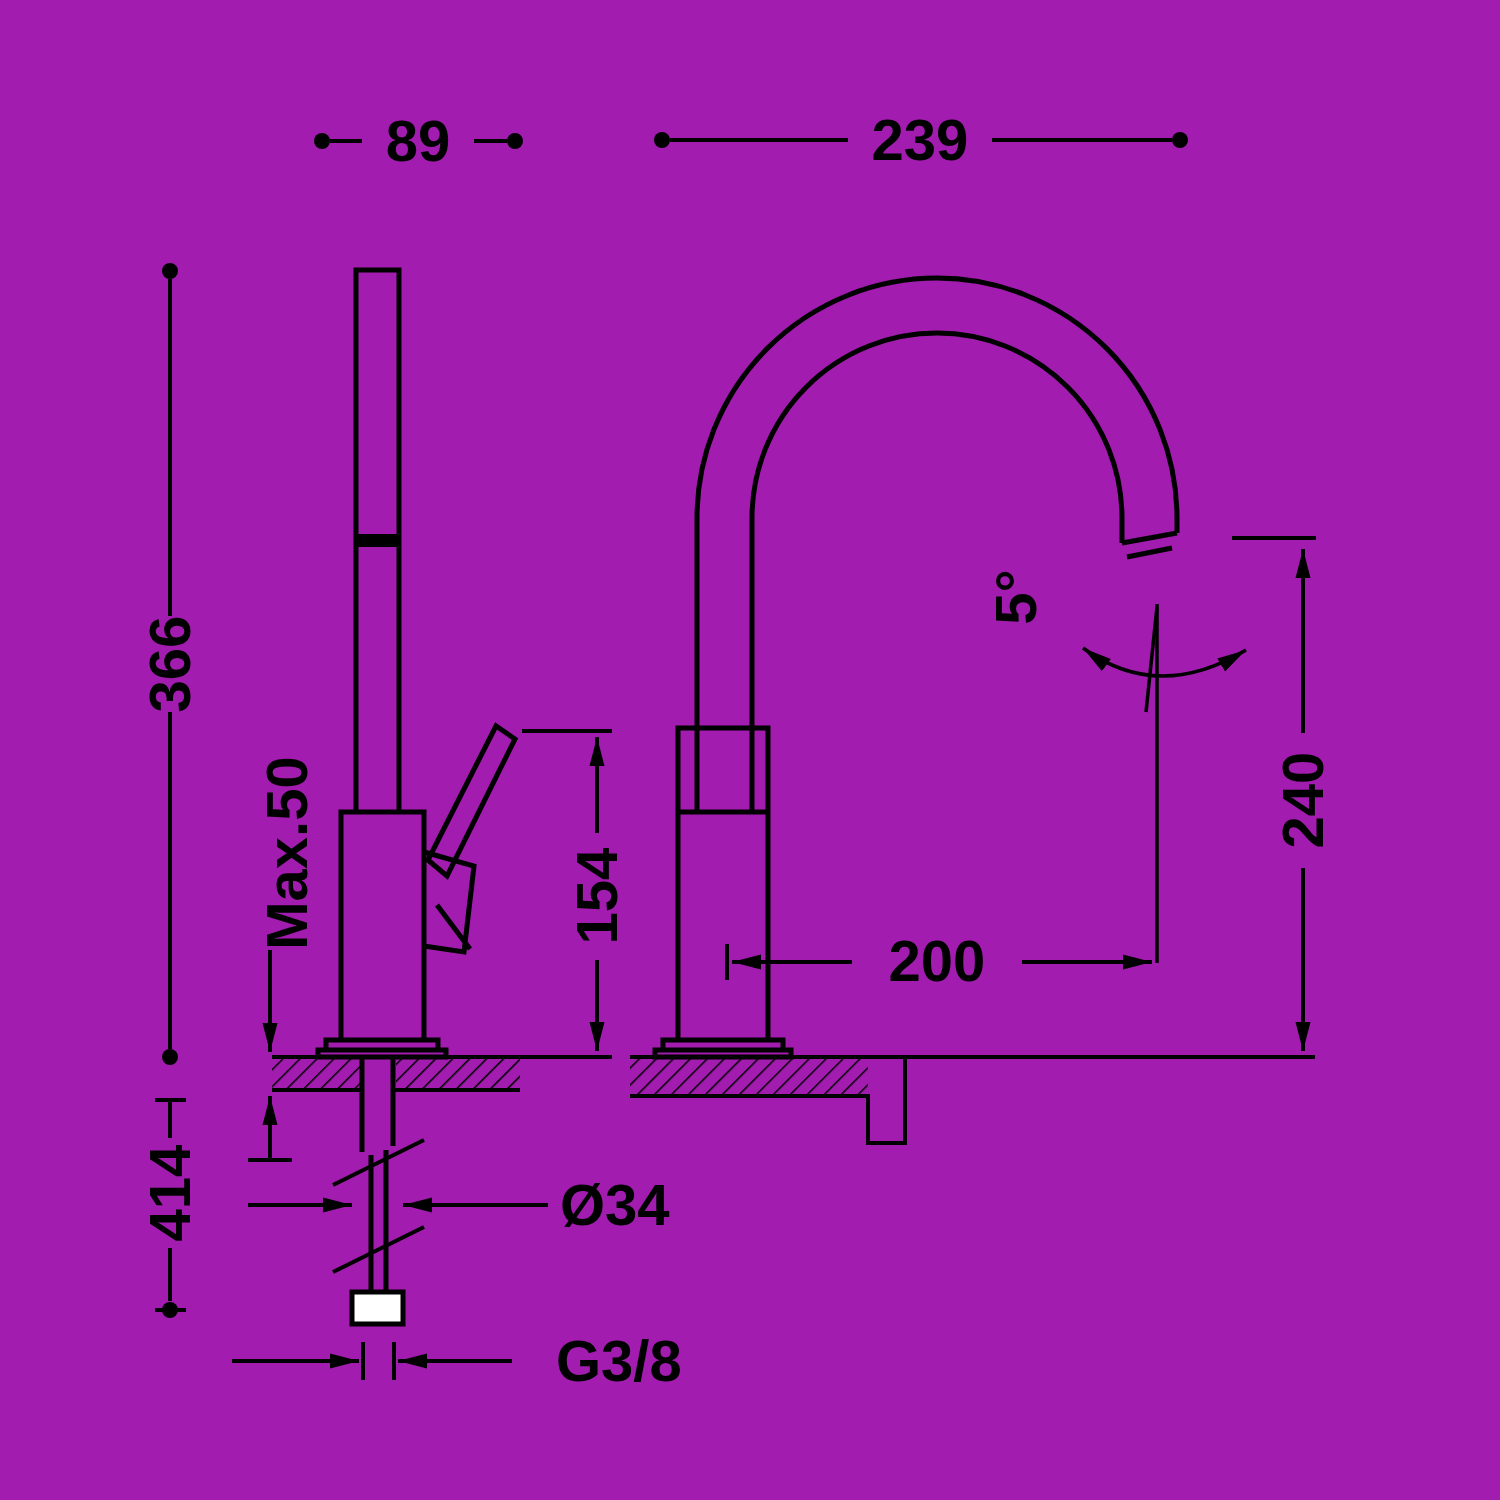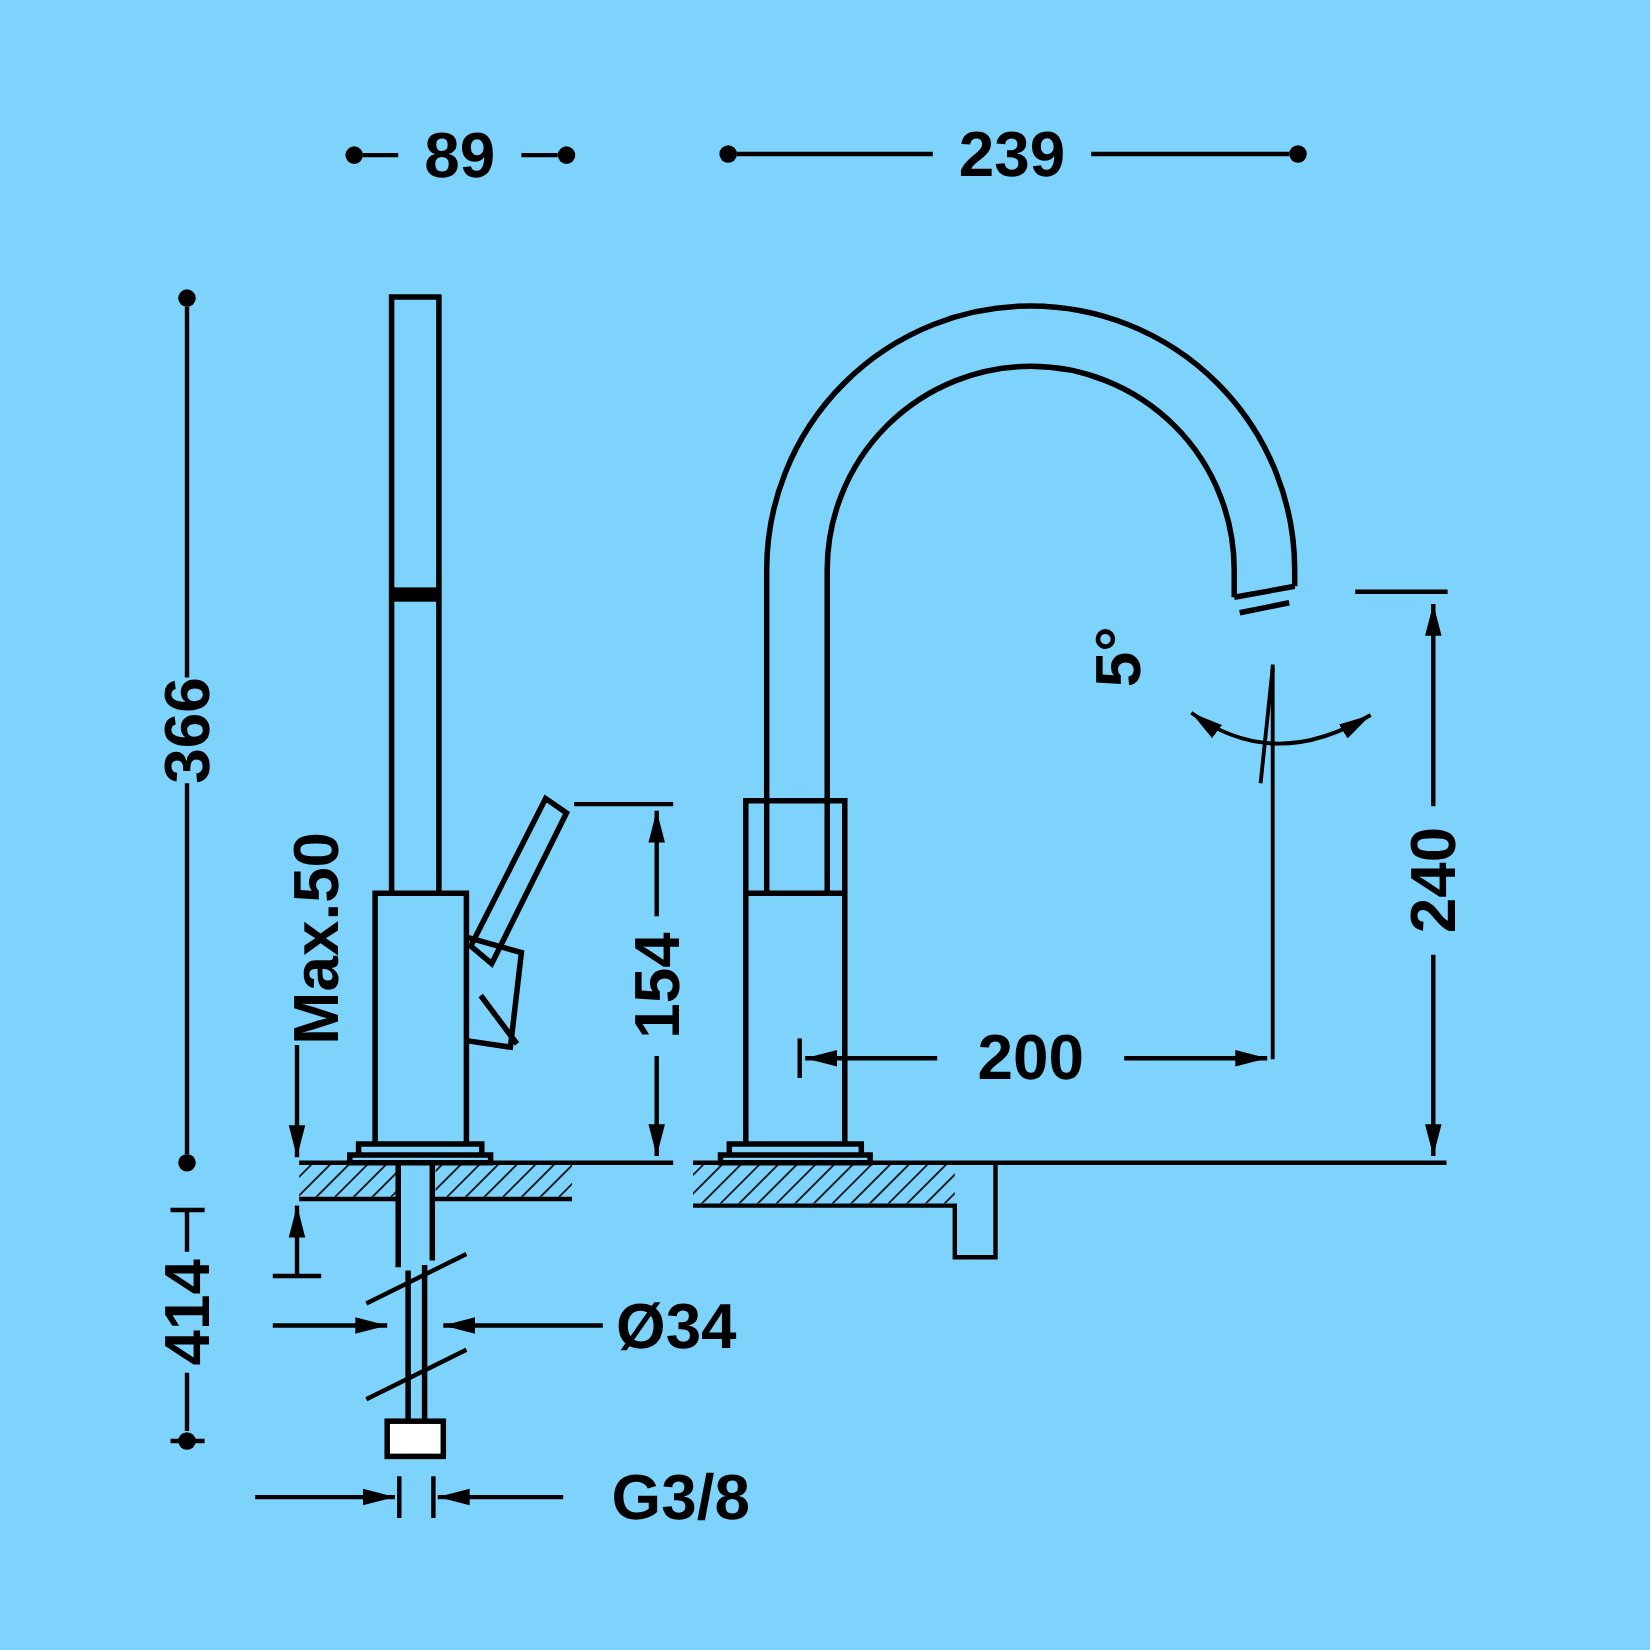--- a/index.html
+++ b/index.html
@@ -1,16 +1,16 @@
 <!DOCTYPE html>
 <html><head>
 <meta charset="utf-8">
 <style>
   html,body{margin:0;padding:0;background:#ffffff;}
-  .stage{width:1500px;height:1500px;position:relative;background:#7dd3fc;}
+  .stage{width:1500px;height:1500px;position:relative;background:#a21caf;}
   svg{display:block;}
   .outline{stroke:#000;fill:none;stroke-width:5;stroke-linejoin:miter;}
   .dimline{stroke:#000;fill:none;stroke-width:4;}
   .thin{stroke:#000;fill:none;stroke-width:3.5;}
   .dot{fill:#000;stroke:none;}
   .solid{fill:#000;stroke:none;}
   .whitefill{fill:#fff;stroke:#000;stroke-width:5;}
   .dim-text{font-family:"Liberation Sans",sans-serif;font-weight:bold;font-size:58px;fill:#000;}
 </style>
 </head>

